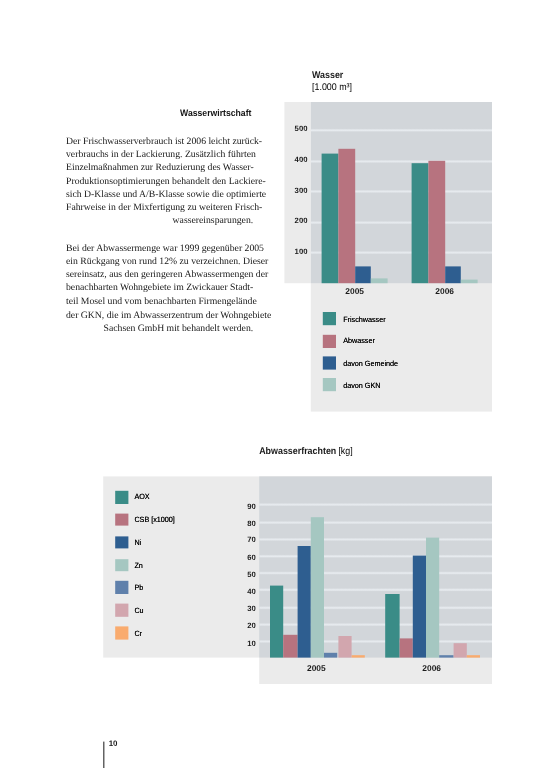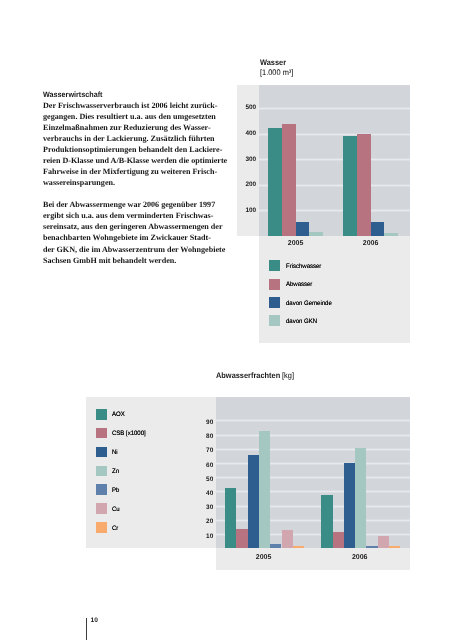--- a/index.html
+++ b/index.html
@@ -4,25 +4,25 @@
 <style>
   html,body{margin:0;padding:0;background:#fff;}
   body{width:453px;height:640px;position:relative;overflow:hidden;
        font-family:"Liberation Sans",sans-serif;-webkit-font-smoothing:antialiased;
        text-rendering:geometricPrecision;}
   .page{position:absolute;left:0;top:0;width:453px;height:640px;background:#ffffff;}
 
   
   .copy{position:absolute;left:43px;top:89.3px;width:180px;
         font-family:"Liberation Serif",serif;font-size:8.1px;line-height:11.01px;
-        color:#161616;text-align:left;}
+        color:#161616;text-align:right;}
   .copy h2{margin:0 0 0 0;font-family:"Liberation Sans",sans-serif;
            font-size:7.8px;font-weight:bold;letter-spacing:0px;color:#151515;
            line-height:11.01px;transform:scaleX(0.925);transform-origin:0 0;}
-  .copy p{margin:0;font-weight:bold;}
+  .copy p{margin:12px;}
   .copy p.second{margin-top:11.01px;}
   .tline{display:block;white-space:pre;}
 
   
   .chart{position:absolute;}
   .ctitle{position:absolute;font-family:"Liberation Sans",sans-serif;
           font-weight:bold;font-size:8.1px;color:#1a1a1a;letter-spacing:0px;white-space:nowrap;
           transform:scaleX(0.915);transform-origin:0 0;}
   .csub{position:absolute;font-family:"Liberation Sans",sans-serif;
         font-weight:normal;font-size:8.1px;color:#000;letter-spacing:0px;white-space:nowrap;
@@ -49,33 +49,33 @@
 </style>
 </head>
 <body>
 
 <div class="page">
 
   <div class="copy">
     <h2>Wasserwirtschaft</h2>
     <p id="para1">
         <span class="tline">Der Frischwasserverbrauch ist 2006 leicht zurück-</span>
-        <span class="tline">gegangen. Dies resultiert u.a. aus den umgesetzten</span>
+        <span class="tline">verbrauchs in der Lackierung. Zusätzlich führten</span>
         <span class="tline">Einzelmaßnahmen zur Reduzierung des Wasser-</span>
-        <span class="tline">verbrauchs in der Lackierung. Zusätzlich führten</span>
         <span class="tline">Produktionsoptimierungen behandelt den Lackiere-</span>
-        <span class="tline">reien D-Klasse und A/B-Klasse werden die optimierte</span>
+        <span class="tline">sich D-Klasse und A/B-Klasse sowie die optimierte</span>
         <span class="tline">Fahrweise in der Mixfertigung zu weiteren Frisch-</span>
         <span class="tline">wassereinsparungen.</span>
       </p>
     <p id="para2" class="second">
-        <span class="tline">Bei der Abwassermenge war 2006 gegenüber 1997</span>
-        <span class="tline">ergibt sich u.a. aus dem verminderten Frischwas-</span>
+        <span class="tline">Bei der Abwassermenge war 1999 gegenüber 2005</span>
+        <span class="tline">ein Rückgang von rund 12% zu verzeichnen. Dieser</span>
         <span class="tline">sereinsatz, aus den geringeren Abwassermengen der</span>
         <span class="tline">benachbarten Wohngebiete im Zwickauer Stadt-</span>
+        <span class="tline">teil Mosel und vom benachbarten Firmengelände</span>
         <span class="tline">der GKN, die im Abwasserzentrum der Wohngebiete</span>
         <span class="tline">Sachsen GmbH mit behandelt werden.</span>
       </p>
   </div>
 
   <div class="chart" id="chart-wasser">
     <div class="ctitle" style="left:260px;top:58px;">Wasser</div>
     <div class="csub" style="left:260px;top:68px;">[1.000 m³]</div>
     <div class="panel" style="left:259px;top:85px;width:151px;height:258.4px;"></div>
     <div class="panel" style="left:237px;top:85px;width:22px;height:151px;"></div>

